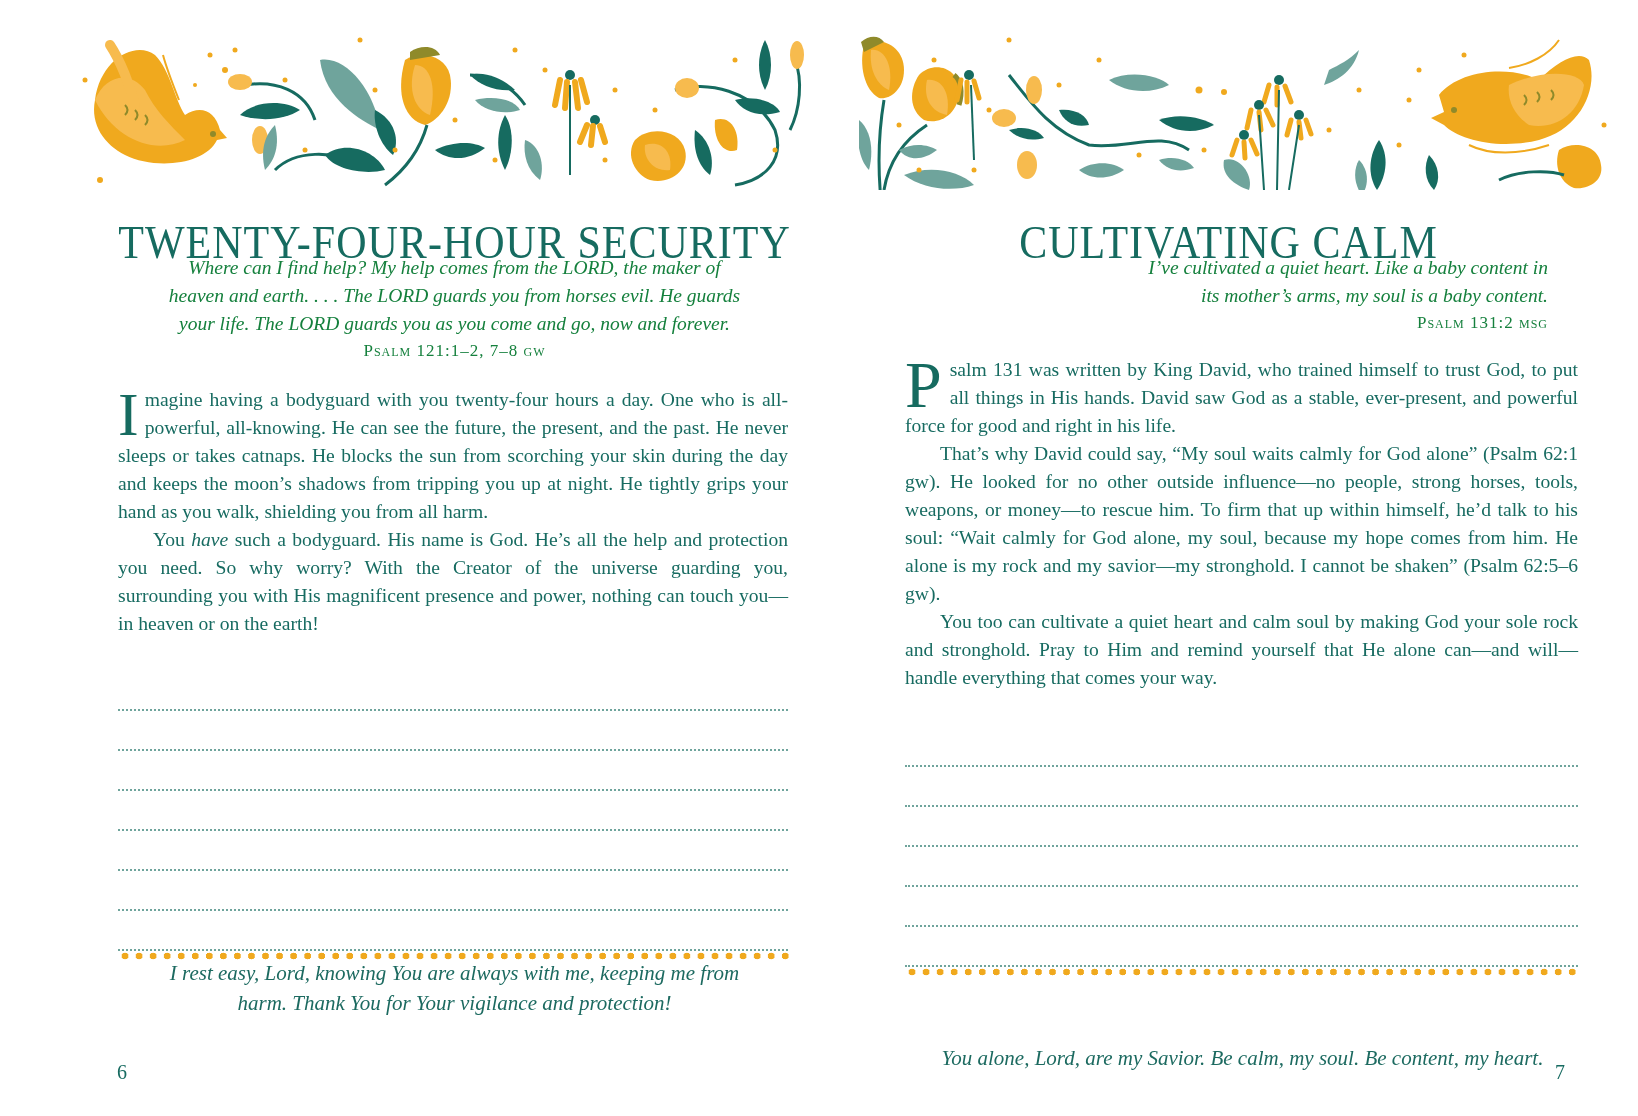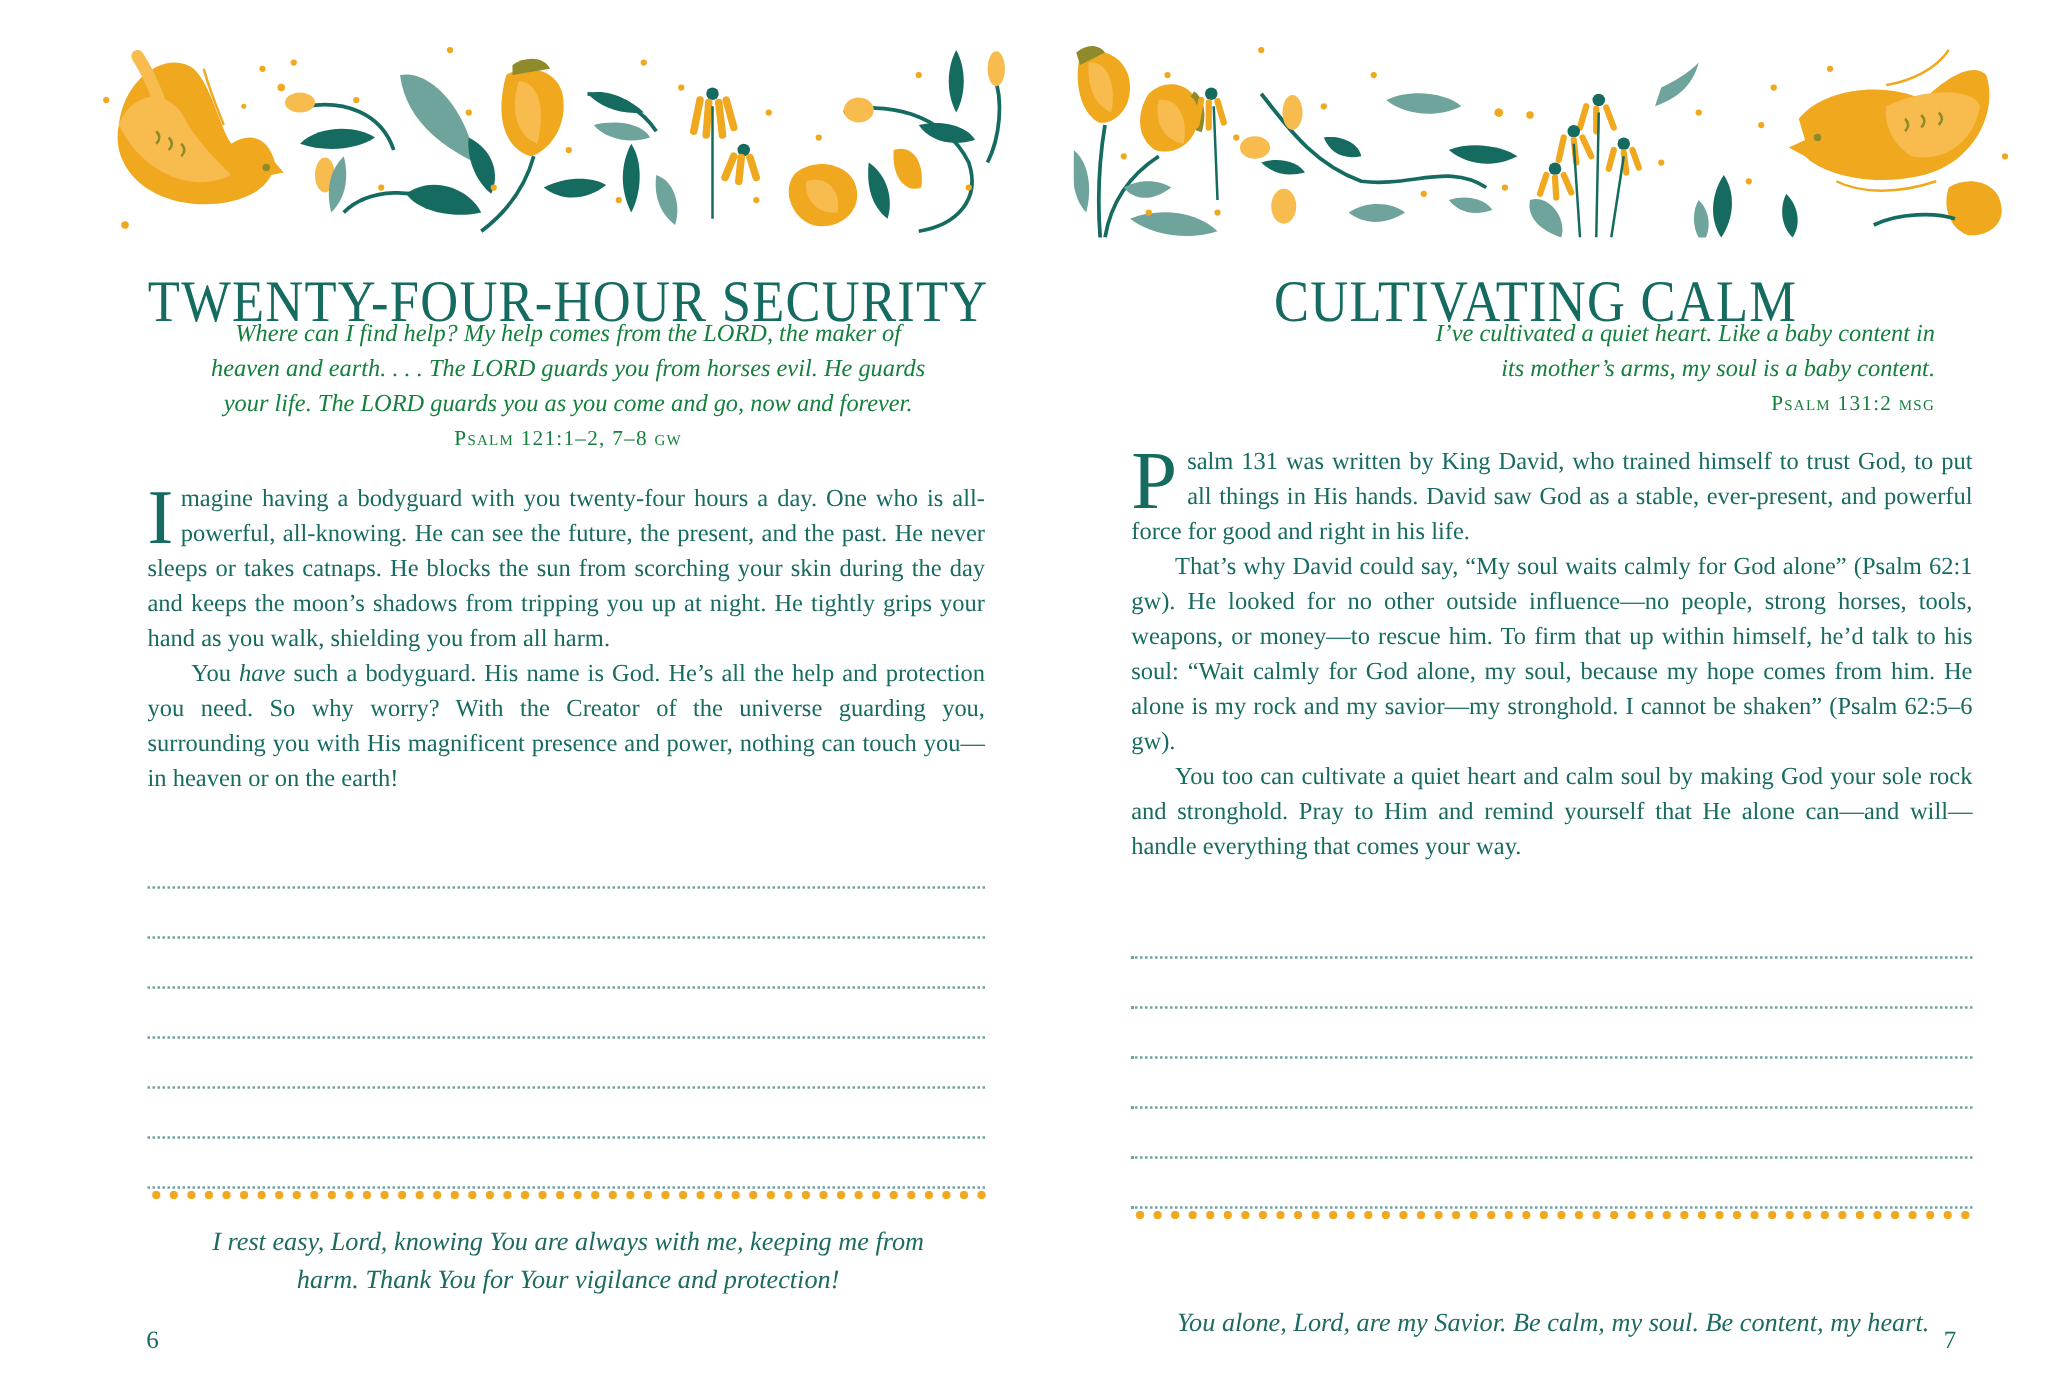--- a/index.html
+++ b/index.html
@@ -41,21 +41,21 @@
   .jline { height: 40px; border-bottom: 2px dotted #6fa49c; box-sizing: border-box; }
 
   .dots { position: absolute; height: 8px; }
   .page.left .dots { top: 952px; left: 73px; width: 672px; }
   .page.right .dots { top: 968px; left: 86px; width: 675px; }
   .dots { background-image: radial-gradient(circle, #f0a91e 3.2px, transparent 3.6px);
           background-size: 14.05px 8px; background-repeat: repeat-x; }
 
   .prayer { position: absolute; text-align: center; font-family: "Liberation Serif", serif;
             font-style: italic; font-size: 21px; line-height: 30px; color: #1c6a60; }
-  .page.left .prayer { top: 978px; left: 100px; right: 100px; }
+  .page.left .prayer { top: 958px; left: 100px; right: 100px; }
   .page.right .prayer { top: 997px; left: 86px; width: 675px; margin-top: 46px; }
 
   .pagenum { position: absolute; top: 1061px; font-family: "Liberation Serif", serif;
              font-size: 20px; color: #176b61; }
   .page.left .pagenum { left: 72px; }
   .page.right .pagenum { right: 73px; }
 </style>
 </head>
 <body>
 

